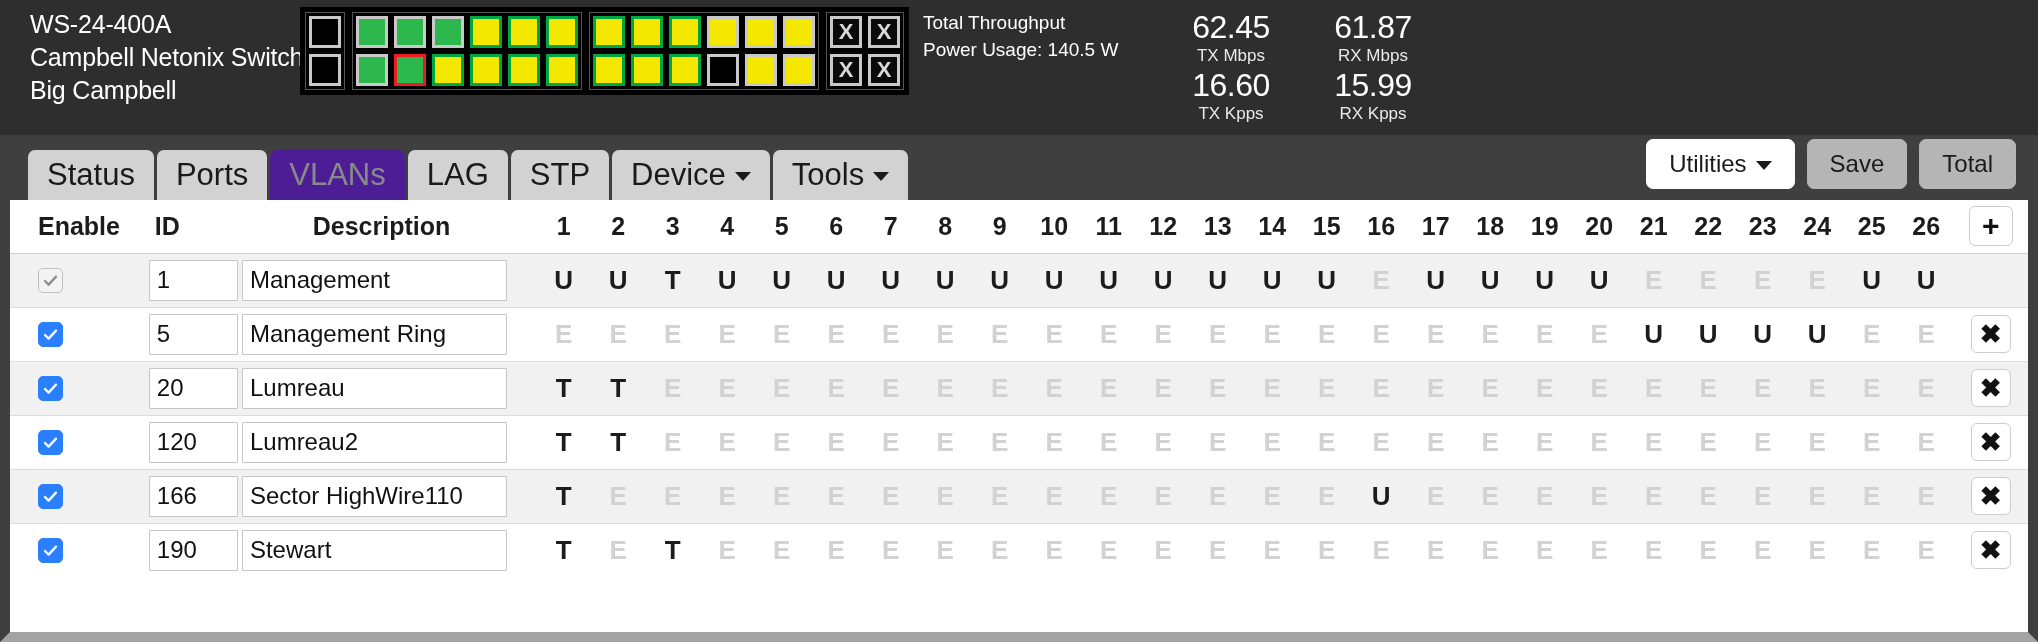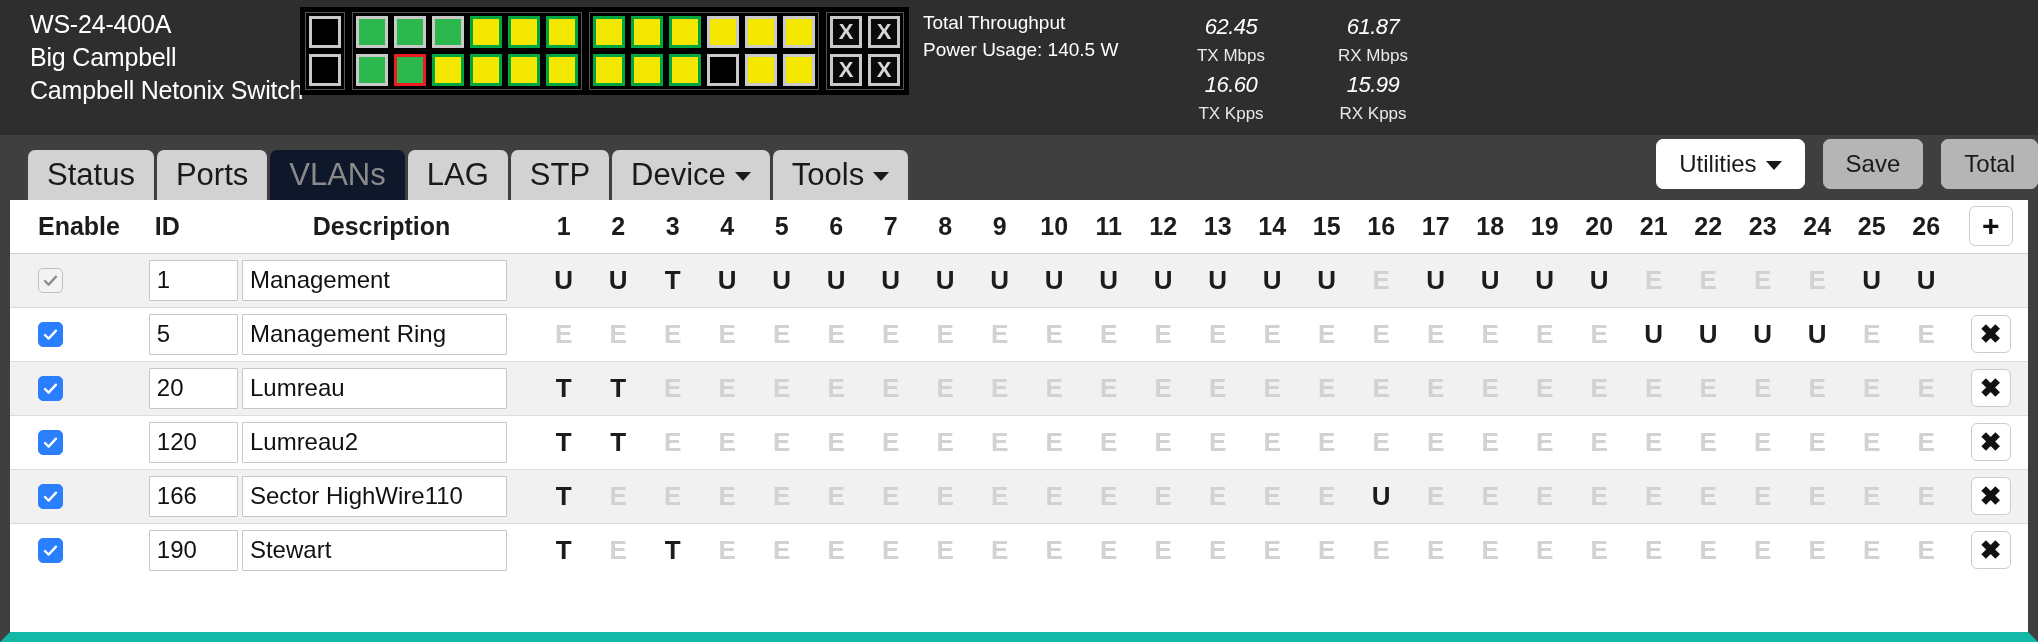--- a/index.html
+++ b/index.html
@@ -126,24 +126,23 @@
     font-size:19px;
     line-height:27px;
     white-space:nowrap;
   }
   .numcol {
     width:128px;
     text-align:center;
     margin-left:14px;
   }
   .numcol .big {
-    font-size:22px;
+    font-size:32px;
     line-height:36px;
     letter-spacing:-0.5px;
-    font-style:italic;
   }
   .numcol .unit {
     font-size:17px;
     line-height:22px;
     color:#e8e8e8;
   }
 
   
   .tabzone {
     position:relative;
@@ -162,37 +161,38 @@
     background:#d2d2d2;
     color:#1a1a1a;
     font-size:31px;
     padding:11px 19px 12px 19px;
     border-radius:7px 7px 0 0;
     line-height:27px;
     white-space:nowrap;
     cursor:pointer;
   }
   .tab.active {
-    background:#0f172a;
+    background:#4c1d95;
     color:#8a8a8a;
   }
   .caret {
     display:inline-block;
     margin-left:9px;
     width:0;height:0;
     border-left:8px solid transparent;
     border-right:8px solid transparent;
     border-top:9px solid #1a1a1a;
     vertical-align:middle;
   }
   .actions {
     margin-left:auto;
     display:flex;
-    gap:18px;
+    gap:12px;
     align-items:center;
+    padding-right:22px;
     padding-bottom:11px;
   }
   .btn {
     font-size:24px;
     padding:10px 22px;
     border-radius:7px;
     background:#b5b5b5;
     color:#1a1a1a;
     line-height:28px;
     white-space:nowrap;
@@ -201,21 +201,21 @@
   }
   .btn.light { background:#ffffff; border-color:#ffffff; }
 
   
   .tablewrap {
     position:relative;
     height:442px;
     background:#ffffff;
     border-left:10px solid #3f3f3f;
     border-right:10px solid #3f3f3f;
-    border-bottom:10px solid #14b8a6;
+    border-bottom:10px solid #a3a3a3;
     overflow:hidden;
   }
   table.vlans {
     width:100%;
     border-collapse:collapse;
     table-layout:fixed;
   }
   table.vlans th, table.vlans td {
     padding:0;
     vertical-align:middle;
@@ -303,22 +303,22 @@
   }
   .blank { }
 </style>
 </head>
 <body>
 
 <div class="header">
 
   <div class="ident">
     <div>WS-24-400A</div>
+    <div>Campbell Netonix Switch</div>
     <div>Big Campbell</div>
-    <div>Campbell Netonix Switch</div>
   </div>
 
   <div class="panel" id="port-panel">
       <div class="pgroup">
         <div class="jack off">
           <div class="bez"></div>
           <div class="notch"></div>
           <div class="body"></div>
         </div>
         <div class="jack off">

